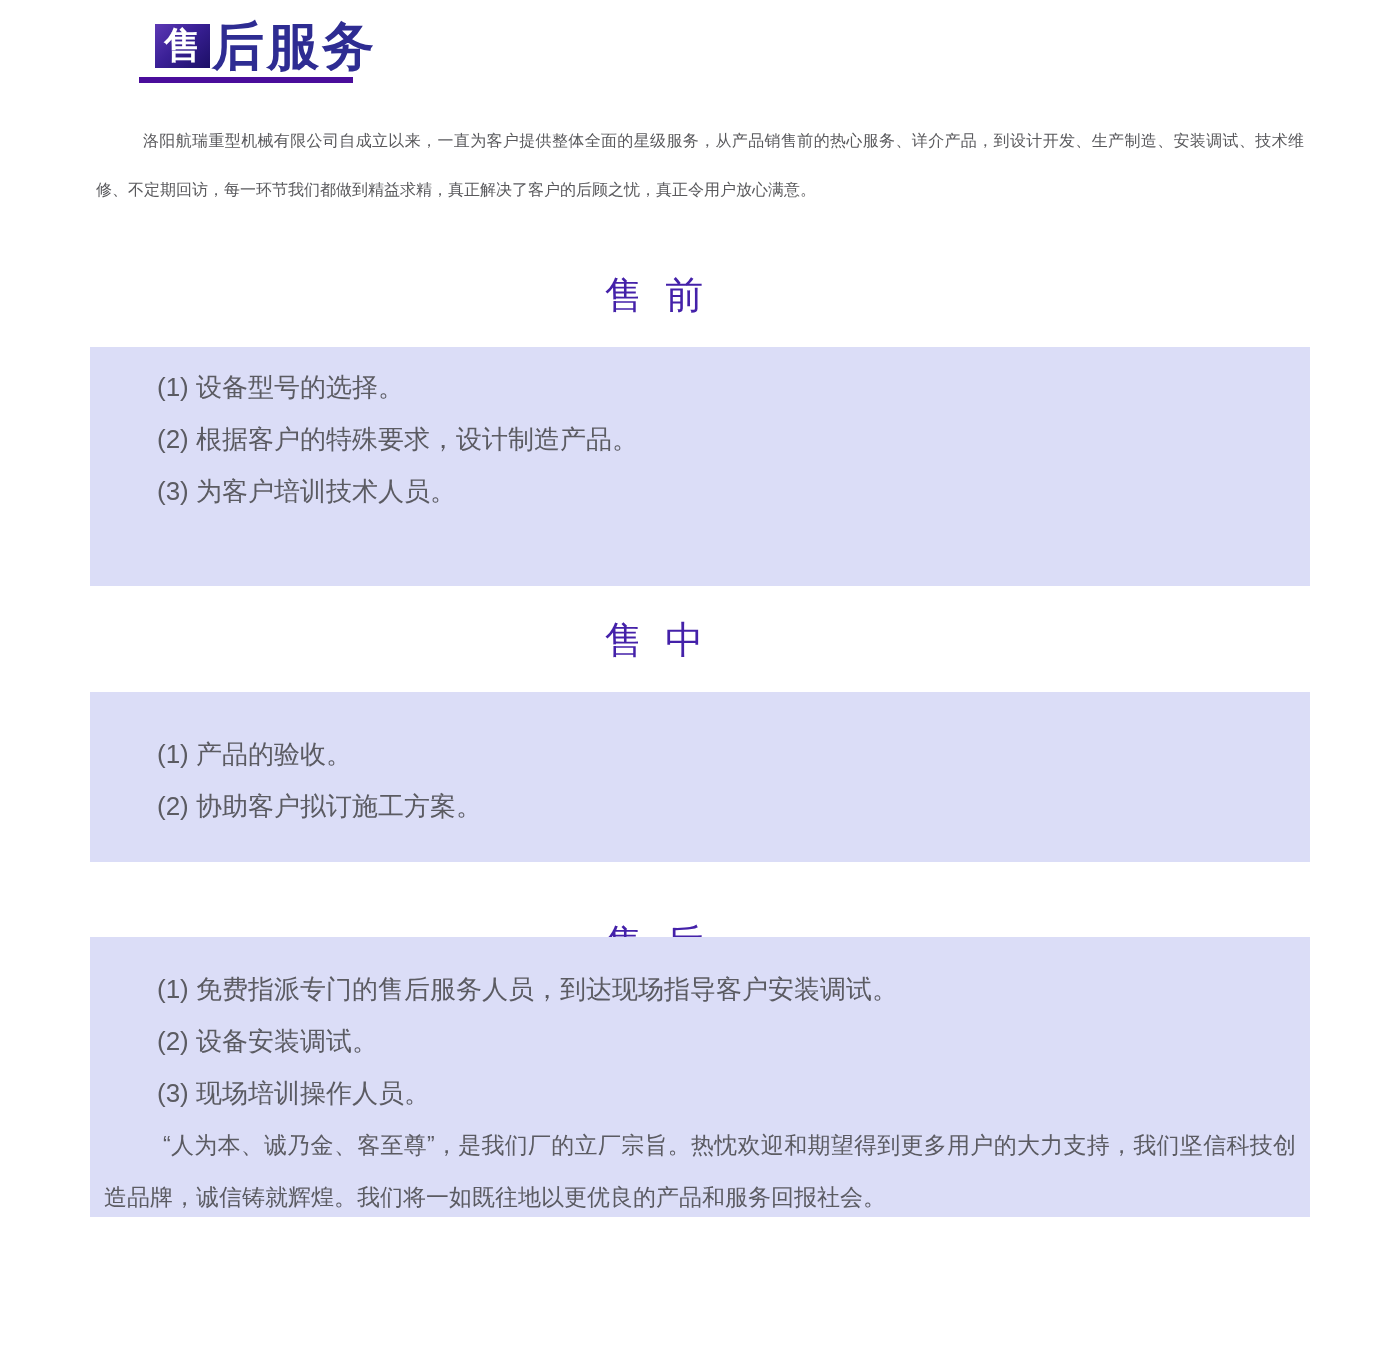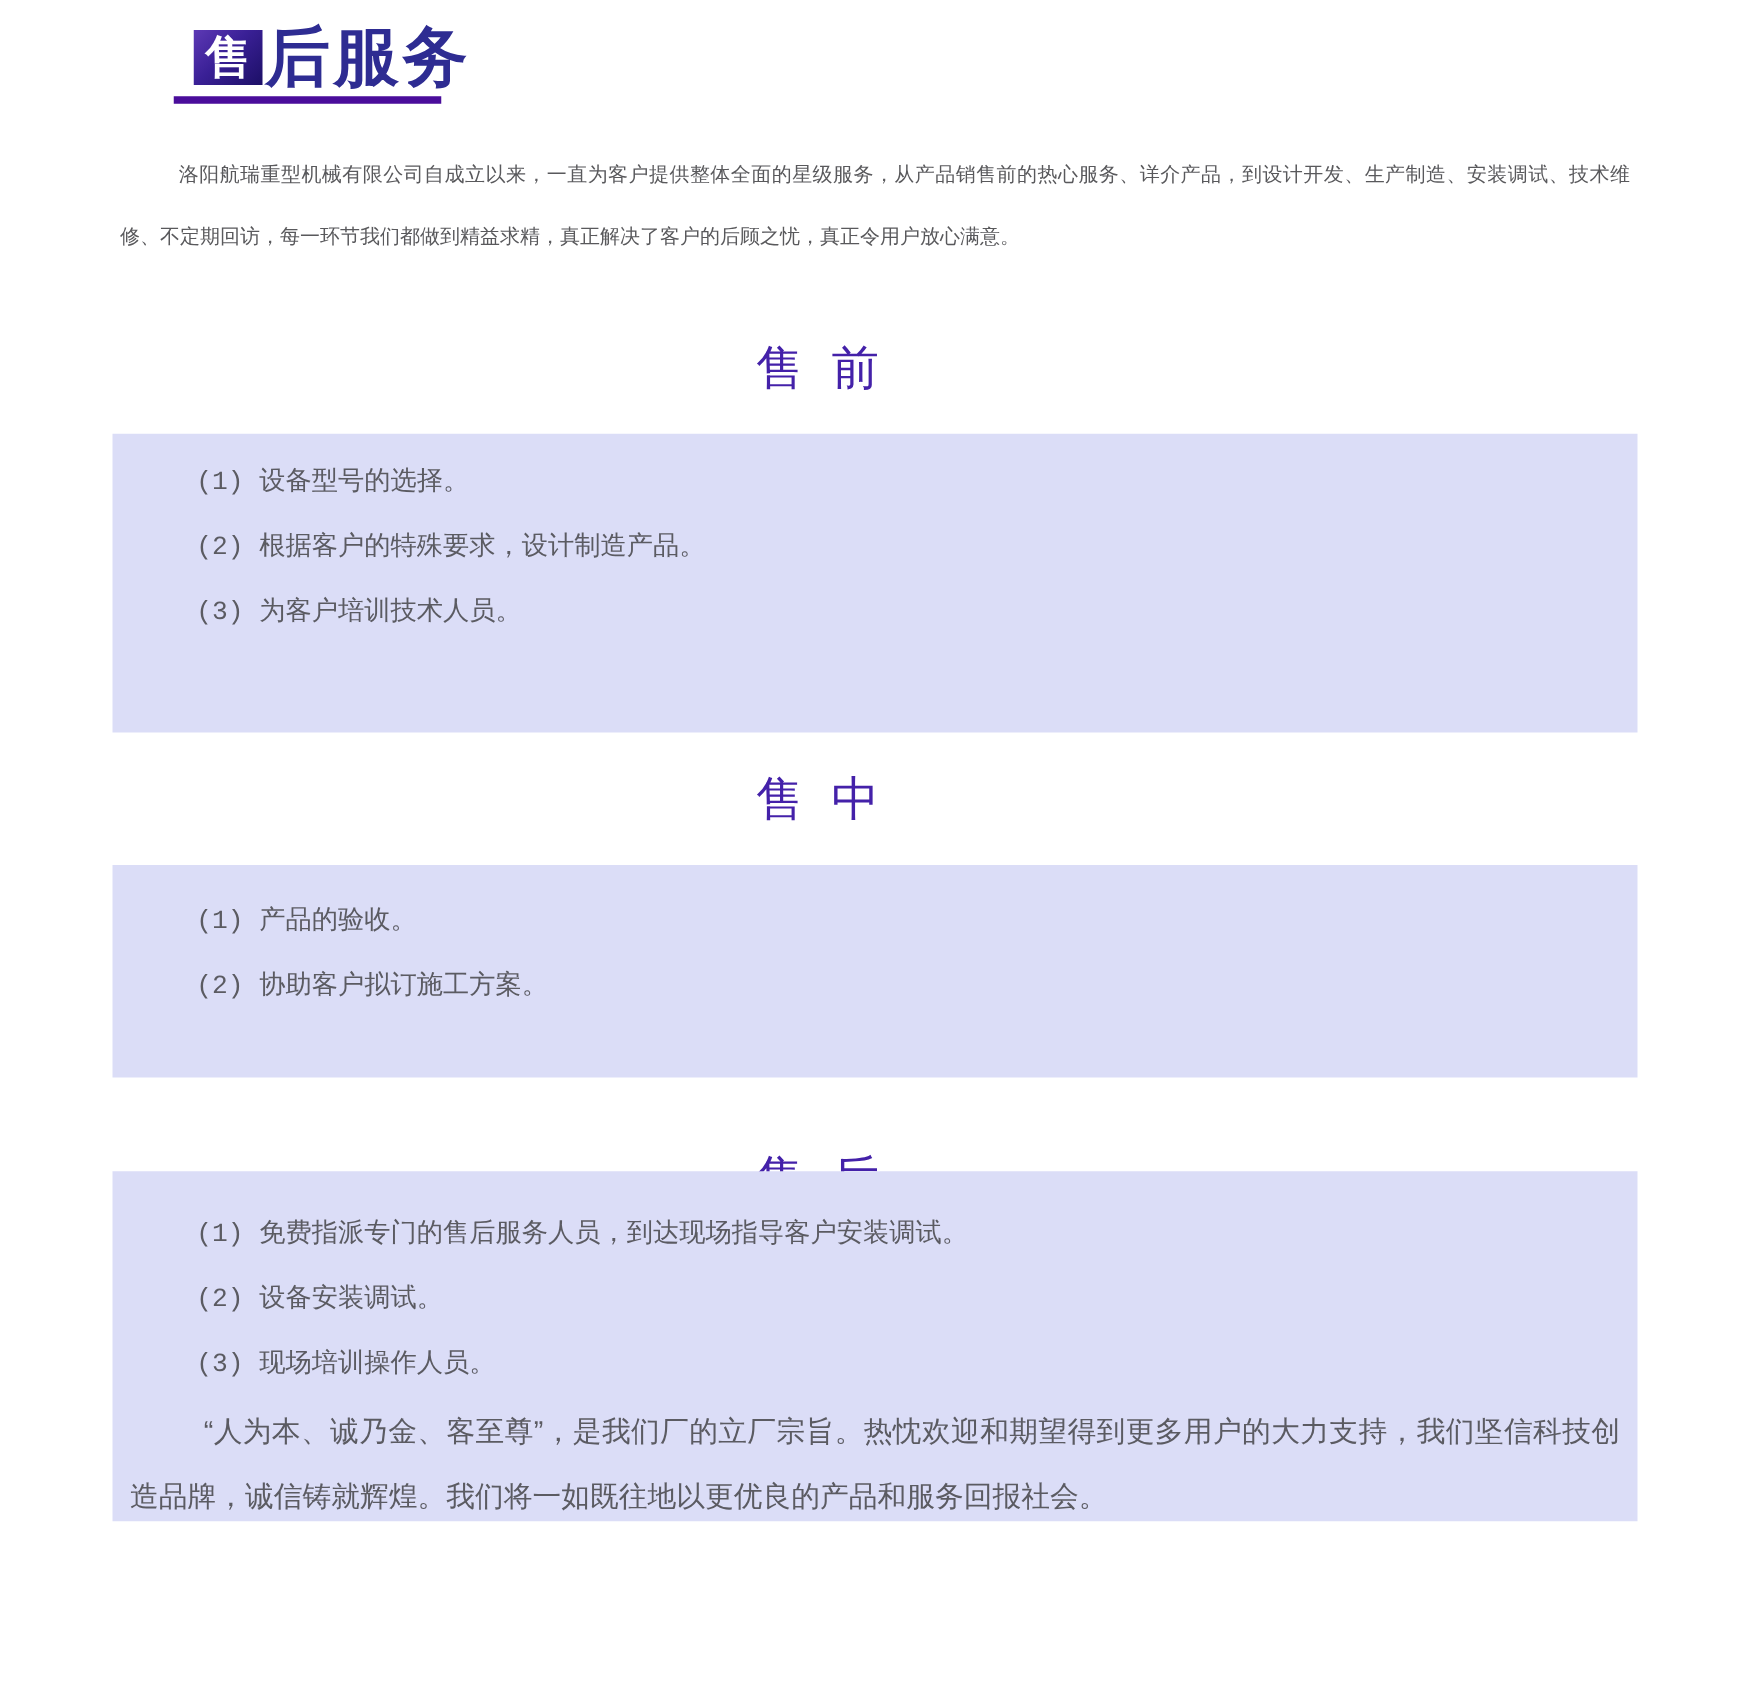--- a/index.html
+++ b/index.html
@@ -37,25 +37,25 @@
   #heading-midsale { top:617px; }
   #heading-aftersale { top:920px; }
   .panel {
     position:absolute; left:90px; width:1220px;
     background:var(--panel-bg,#dbddf7); padding:0 14px;
   }
   #panel-presale  { top:347px; height:239px; }
   #panel-midsale  { top:692px; height:170px; }
   #panel-aftersale{ top:937px; height:280px; }
   #panel-presale  .items { padding-top:14px; }
-  #panel-midsale  .items { padding-top:20px; }
+  #panel-midsale  .items { padding-top:36px; }
   #panel-aftersale .items { padding-top:26px; }
   .item {
-    padding-left:53px; font-size:21px; line-height:52px;
-    color:var(--item-gray,#5b5b62); white-space:nowrap;font-family:Liberation Mono, monospace;
+    padding-left:53px; font-size:26px; line-height:52px;
+    color:var(--item-gray,#5b5b62); white-space:nowrap;
   }
   .closing {
     font-size:23px; line-height:52px; color:var(--item-gray,#5b5b62);
     text-align:justify; text-indent:59px;
   }
 </style>
 </head>
 <body>
 
 <div class="page">

